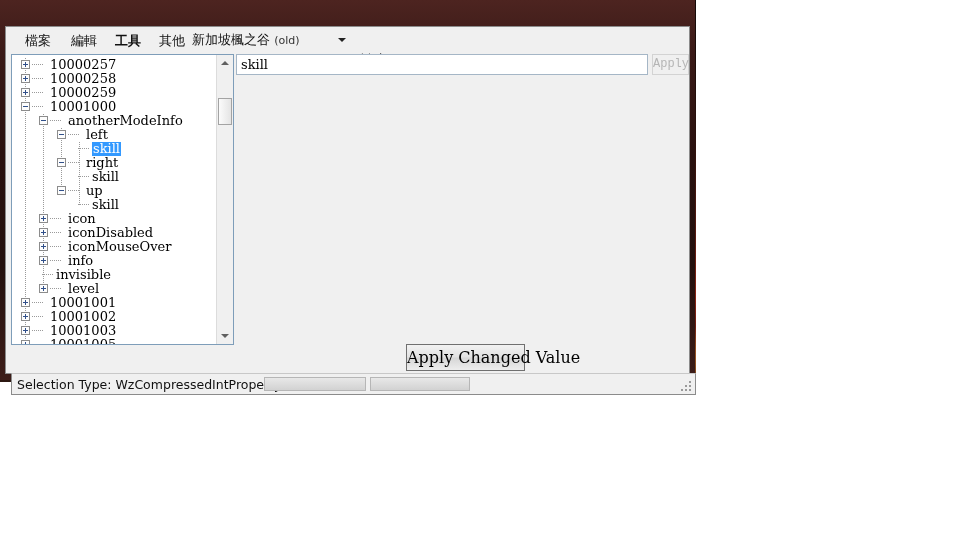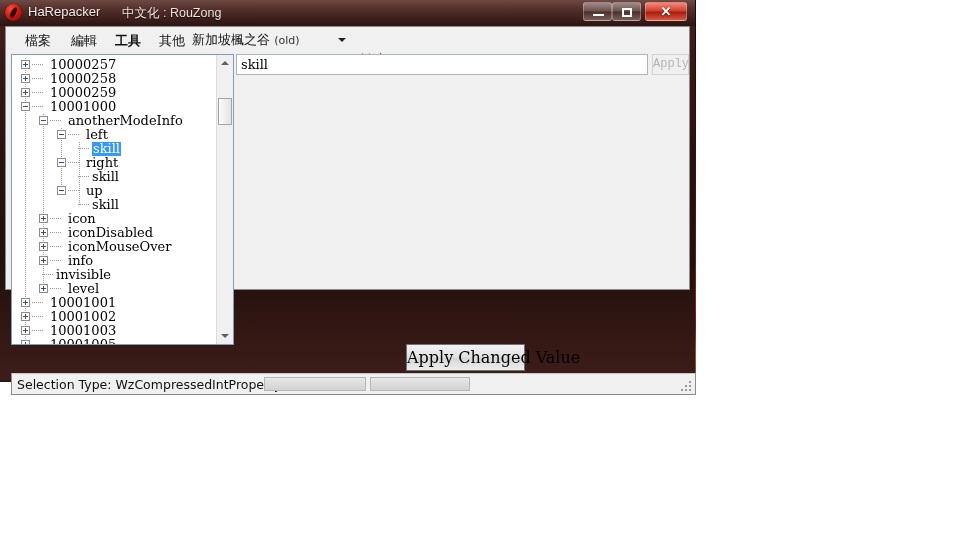--- a/index.html
+++ b/index.html
@@ -54,21 +54,21 @@
              background:linear-gradient(180deg,#f08a7a 0%,#d2402c 45%,#a61f10 55%,#d9563f 100%);}
   .winbtn span{position:absolute;left:0;right:0;text-align:center;color:#fff;
                font-size:11px;line-height:17px;font-family:"Liberation Sans",sans-serif;
                text-shadow:0 1px 1px rgba(0,0,0,.6);}
   #btn-min .glyph{position:absolute;left:9px;top:11px;width:11px;height:2px;background:#fff;}
   #btn-max .glyph{position:absolute;left:9px;top:5px;width:10px;height:9px;border:2px solid #fff;box-sizing:border-box;}
   #btn-close span{font-size:13px;font-weight:bold;line-height:17px;}
 
   
   #client{
-    position:absolute;left:5px;top:26px;width:685px;height:264px;
+    position:absolute;left:5px;top:26px;width:685px;height:348px;
     background:#f0f0f0;border:1px solid #8b8b8b;box-sizing:border-box;
   }
   #menubar{
     position:absolute;left:0;top:0;width:683px;height:25px;
     background:#f0f0f0;
   }
   .menu-item{
     position:absolute;top:4px;font-size:13px;color:#111;
     font-family:"DejaVu Sans",sans-serif;white-space:nowrap;padding:1px 3px;
   }
@@ -151,35 +151,20 @@
   #grip i{position:absolute;width:2px;height:2px;background:#9a9a9a;}
 </style>
 </head>
 <body>
 
 <div id="desktop"></div>
 <div id="desktop-left"></div>
 
 <div id="window">
 
-  <div id="titlebar">
-    <div id="title-icon"></div>
-    <div class="title-txt" id="title-main">HaRepacker</div>
-    <div class="title-txt" id="title-sub">中文化 : RouZong</div>
-
-    <div class="winbtn" id="btn-min">
-      <i class="glyph"></i>
-    </div>
-    <div class="winbtn" id="btn-max">
-      <i class="glyph"></i>
-    </div>
-    <div class="winbtn" id="btn-close">
-      <span>✕</span>
-    </div>
-  </div>
 
   <div id="client">
 
     <div id="menubar">
       <div class="menu-item" id="mi-0">檔案</div>
       <div class="menu-item" id="mi-1">編輯</div>
       <div class="menu-item" id="mi-2">工具</div>
       <div class="menu-item" id="mi-3">其他</div>
 
       <div id="combo">

